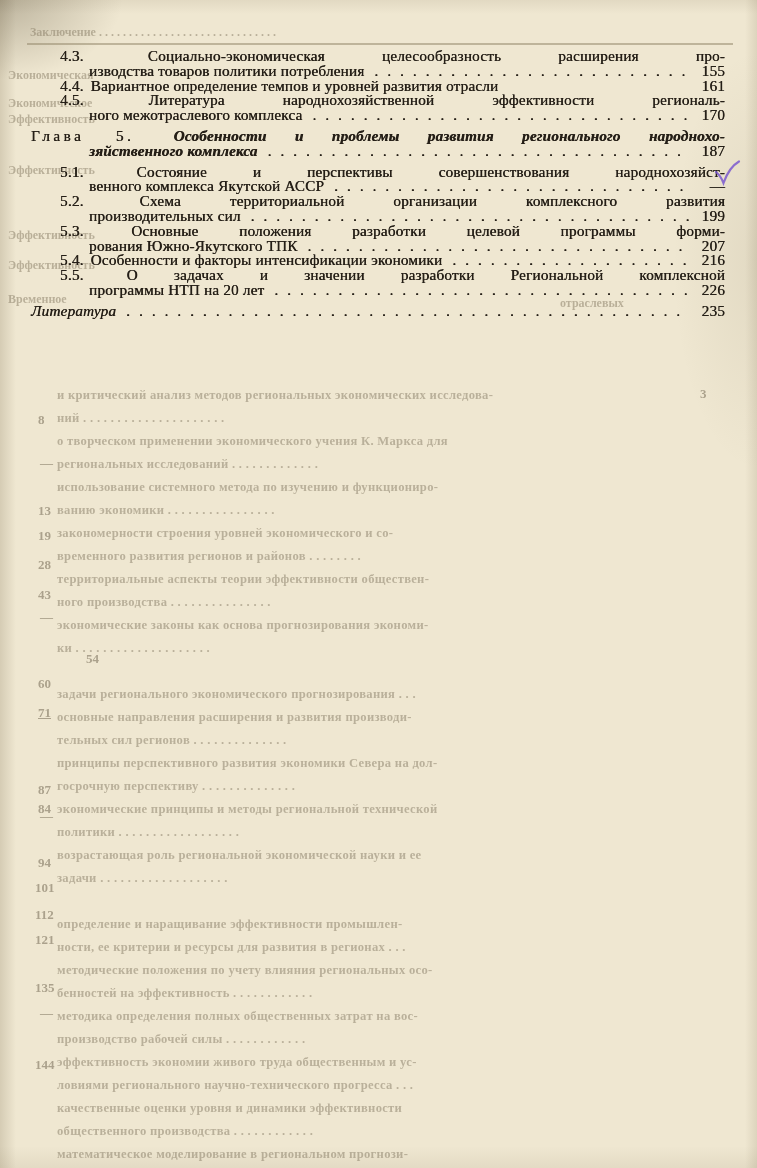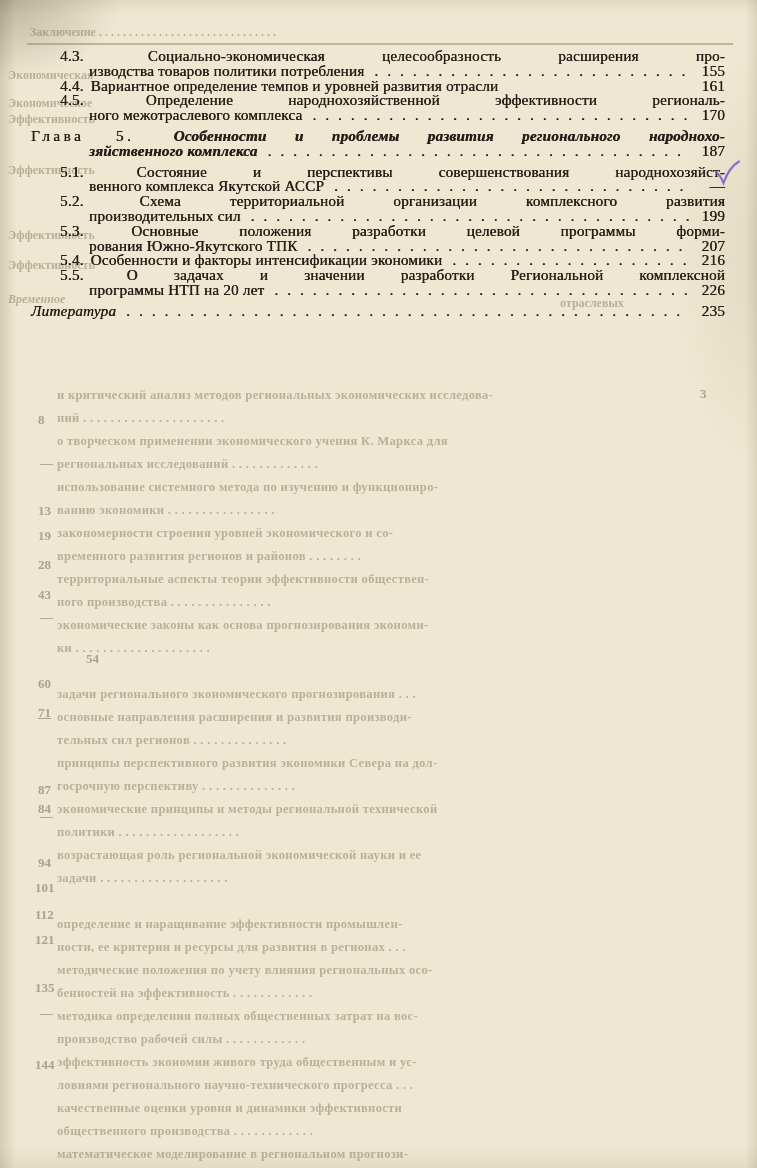--- a/index.html
+++ b/index.html
@@ -98,21 +98,21 @@
 территориальной структуры производства  .  .  .  .  .  .  .  .
 опыт и перспективы создания отраслевых и межотраслевых
 производственных комплексов  .  .  .  .  .  .  .  .  .  .  .</div>
   <div class="frag" style="left: 30px; top: 25px;">Заключение  .  .  .  .  .  .  .  .  .  .  .  .  .  .  .  .  .  .  .  .  .  .  .  .  .  .  .  .  .  .</div>
       <div class="frag" style="left: 8px; top: 68px;">Экономическая</div>
       <div class="frag" style="left: 8px; top: 96px;">Экономическое</div>
       <div class="frag" style="left: 8px; top: 112px;">Эффективность</div>
       <div class="frag" style="left: 8px; top: 163px;">Эффективность</div>
       <div class="frag" style="left: 8px; top: 228px;">Эффективность</div>
       <div class="frag" style="left: 8px; top: 258px;">Эффективность</div>
-      <div class="frag" style="left: 8px; top: 292px; font-style: italic;">Временное</div>
+      <div class="frag" style="left: 8px; top: 292px;">Временное</div>
       <div class="frag" style="left: 560px; top: 296px;">отраслевых</div>
       <div class="bnum" style="left: 700px; top: 386px;">3</div>
       <div class="bnum" style="left: 38px; top: 412px;">8</div>
       <div class="bnum" style="left: 40px; top: 455px;">—</div>
       <div class="bnum" style="left: 38px; top: 503px;">13</div>
       <div class="bnum" style="left: 38px; top: 528px;">19</div>
       <div class="bnum" style="left: 38px; top: 557px;">28</div>
       <div class="bnum" style="left: 38px; top: 587px;">43</div>
       <div class="bnum" style="left: 40px; top: 609px;">—</div>
       <div class="bnum" style="left: 38px; top: 651px; margin-left: 48px;">54</div>
@@ -136,21 +136,21 @@
         <span class="txt">изводства товаров политики потребления</span>
         <span class="dots">. . . . . . . . . . . . . . . . . . . . . . . . . . . . . . . . . . . . . . . . . . . . . . . . . . . . . . . . . . . . </span>
         <span class="pg">155</span>
       </div>
       <div class="row ind1">
         <span class="num">4.4.</span> 
         <span class="txt">Вариантное определение темпов и уровней развития отрасли</span>
         <span class="dots"></span>
         <span class="pg">161</span>
       </div>
-      <div class="row ind1 full"><span class="num">4.5.</span> <span class="txt">Определение народнохозяйственной эффективности региональ-</span></div>
+      <div class="row ind1 full"><span class="num">4.5.</span> <span class="txt">Литература народнохозяйственной эффективности региональ-</span></div>
       <div class="row ind2">
         <span class="txt">ного межотраслевого комплекса</span>
         <span class="dots">. . . . . . . . . . . . . . . . . . . . . . . . . . . . . . . . . . . . . . . . . . . . . . . . . . . . . . . . . . . . </span>
         <span class="pg">170</span>
       </div>
       <div class="row ind0 gap full"><span class="num spaced">Глава 5.</span> <span class="txt it bd">Особенности и проблемы развития регионального народнохо-</span></div>
       <div class="row ind2">
         <span class="txt it bd">зяйственного комплекса</span>
         <span class="dots">. . . . . . . . . . . . . . . . . . . . . . . . . . . . . . . . . . . . . . . . . . . . . . . . . . . . . . . . . . . . </span>
         <span class="pg">187</span>

